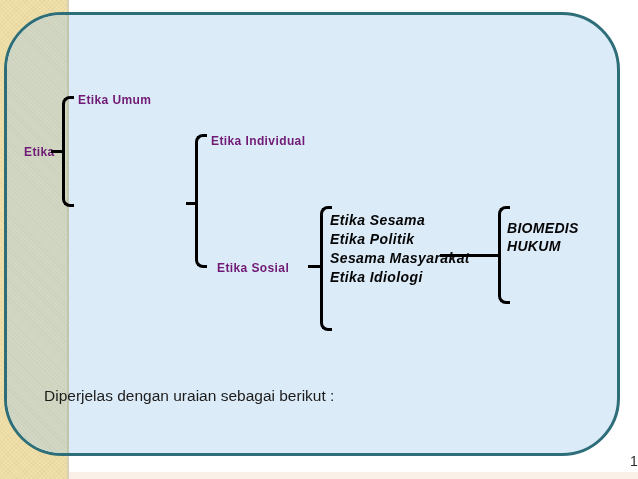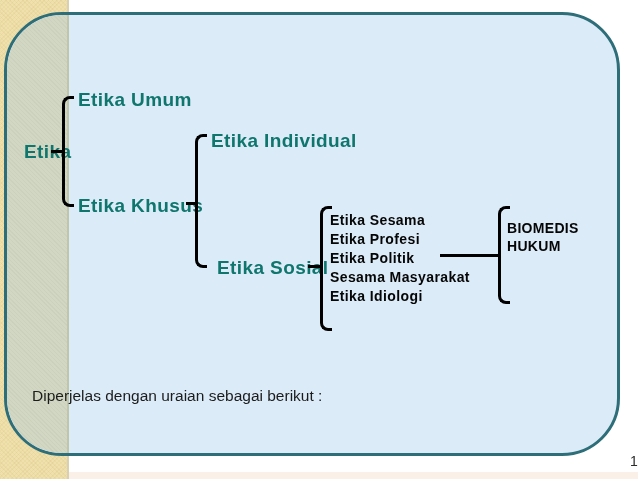--- a/index.html
+++ b/index.html
@@ -30,36 +30,36 @@
   }
   
   .overlap{
     position:absolute;left:0;top:0;width:62px;height:100%;
     background:
       repeating-linear-gradient(45deg, rgba(90,95,60,0.05) 0 1px, transparent 1px 3px),
       #d1d7c3;
     border-right:2px solid #c1c5a9;
   }
   .label{
-    position:absolute;color:#0f766e;white-space:nowrap;
-    font-weight:700;font-size:19px;line-height:16px;letter-spacing:0.4px;
+    position:absolute;color:#701a75;white-space:nowrap;
+    font-weight:700;font-size:12px;line-height:16px;letter-spacing:0.4px;
   }
   .bracket{
     position:absolute;width:12px;
     border:3px solid #000;border-right:none;
     border-radius:8px 0 0 8px;background:transparent;
   }
   .tick,.hline{position:absolute;height:3px;background:#000;}
   .tree-list{position:absolute;color:#060606;font-weight:700;}
   .tree-list.mid{font-size:14px;line-height:19px;letter-spacing:0.4px;}
   .tree-list.caps{font-size:14px;line-height:18.3px;letter-spacing:0.3px;}
-  .tree-list div{white-space:nowrap;}
+  .tree-list div{white-space:nowrap;font-style:italic;}
   .footer{
     position:absolute;color:#1c1c1c;white-space:nowrap;
-    font-size:15.5px;line-height:20px;font-weight:400;
+    font-size:15.5px;line-height:20px;font-weight:400;margin-left:12px;
   }
   .page-num{
     position:absolute;left:605px;top:453px;color:#2b2b2b;
     font-size:14px;line-height:16px;margin-left:25px;
   }
 </style>
 </head>
 <body>
 
 <div class="slide">
@@ -68,32 +68,30 @@
   <div class="bottom-band"></div>
 
   <div class="panel">
     <div class="overlap"></div>
 
     <div class="label" style="left:17px;top:129px">Etika</div>
     <div class="tick" style="left:44px;top:135px;width:13px"></div>
 
     <div class="bracket" style="left:55px;top:81px;height:111px"></div>
     <div class="label" style="left:71px;top:77px">Etika Umum</div>
-    <div class="label" style="left:71px;top:183px">Etika Khusus</div>
 
     <div class="tick" style="left:179px;top:187px;width:11px"></div>
     <div class="bracket" style="left:188px;top:119px;height:134px"></div>
     <div class="label" style="left:204px;top:118px">Etika Individual</div>
     <div class="label" style="left:210px;top:245px">Etika Sosial</div>
 
     <div class="tick" style="left:301px;top:250px;width:14px"></div>
     <div class="bracket" style="left:313px;top:191px;height:125px"></div>
     <div class="tree-list mid" style="left:323px;top:196px">
       <div>Etika Sesama</div>
-      <div>Etika Profesi</div>
       <div>Etika Politik</div>
       <div>Sesama Masyarakat</div>
       <div>Etika Idiologi</div>
     </div>
 
     <div class="hline" style="left:433px;top:239px;width:60px"></div>
     <div class="bracket" style="left:491px;top:191px;height:98px"></div>
     <div class="tree-list caps" style="left:500px;top:204px">
       <div>BIOMEDIS</div>
       <div>HUKUM</div>

